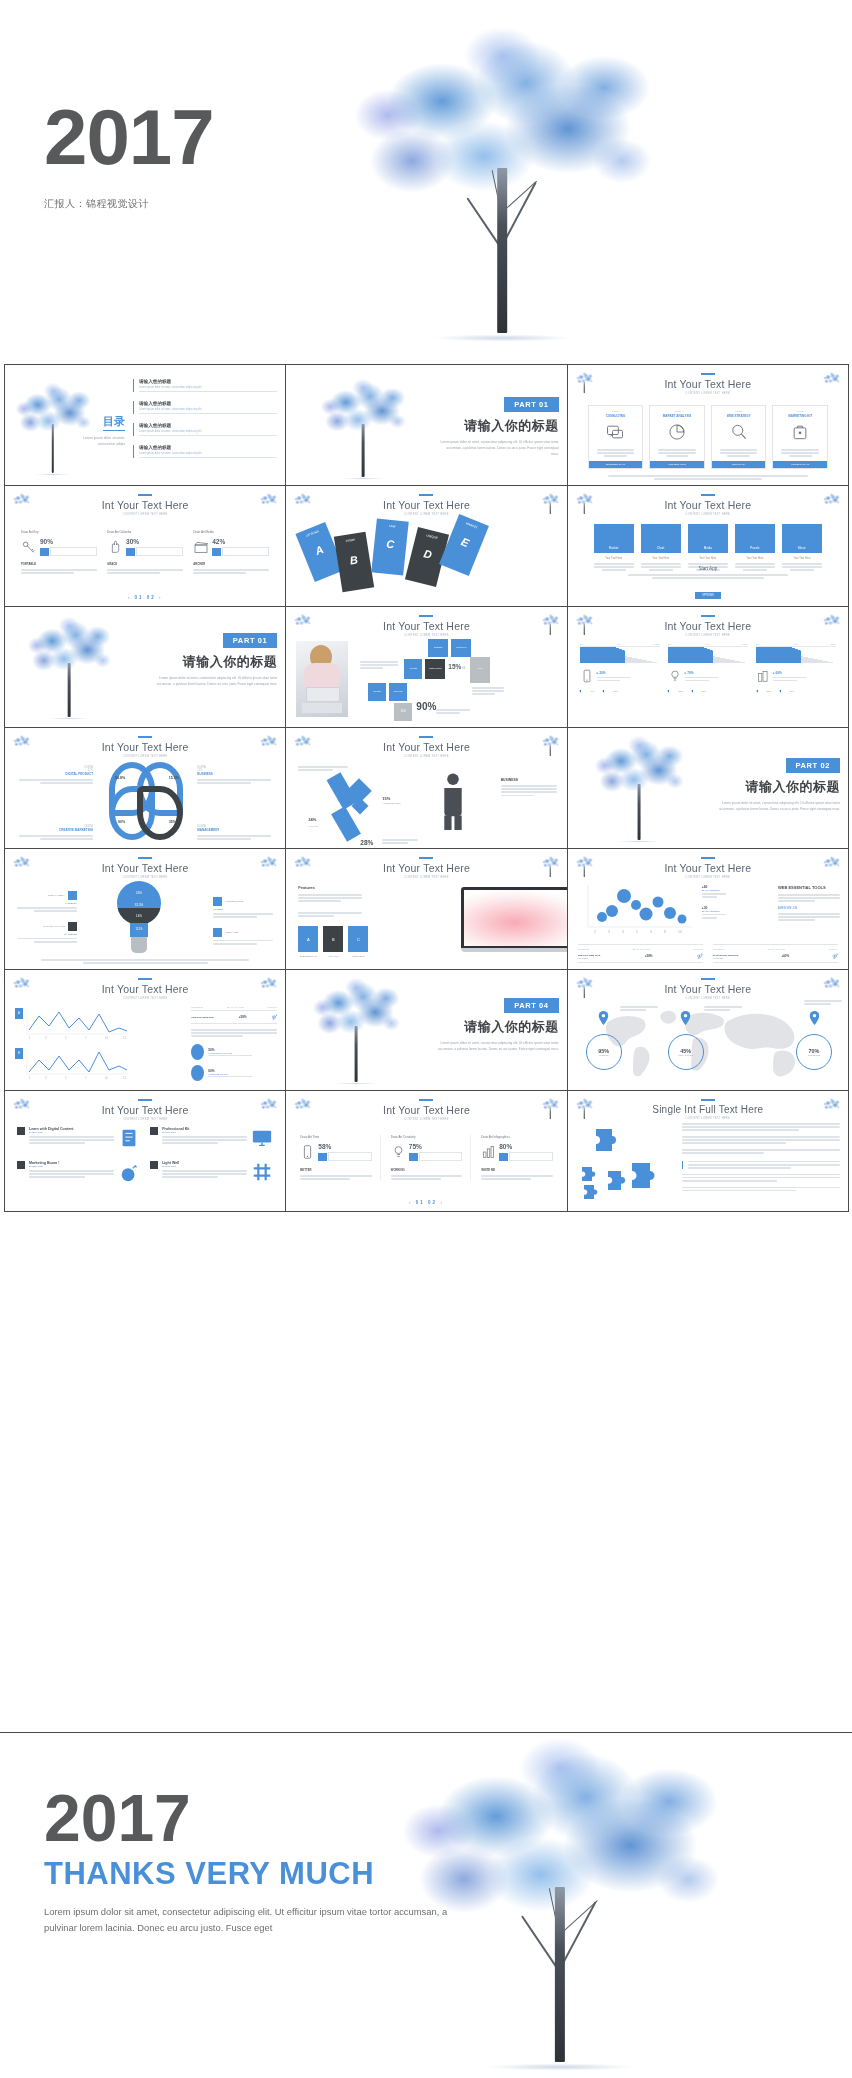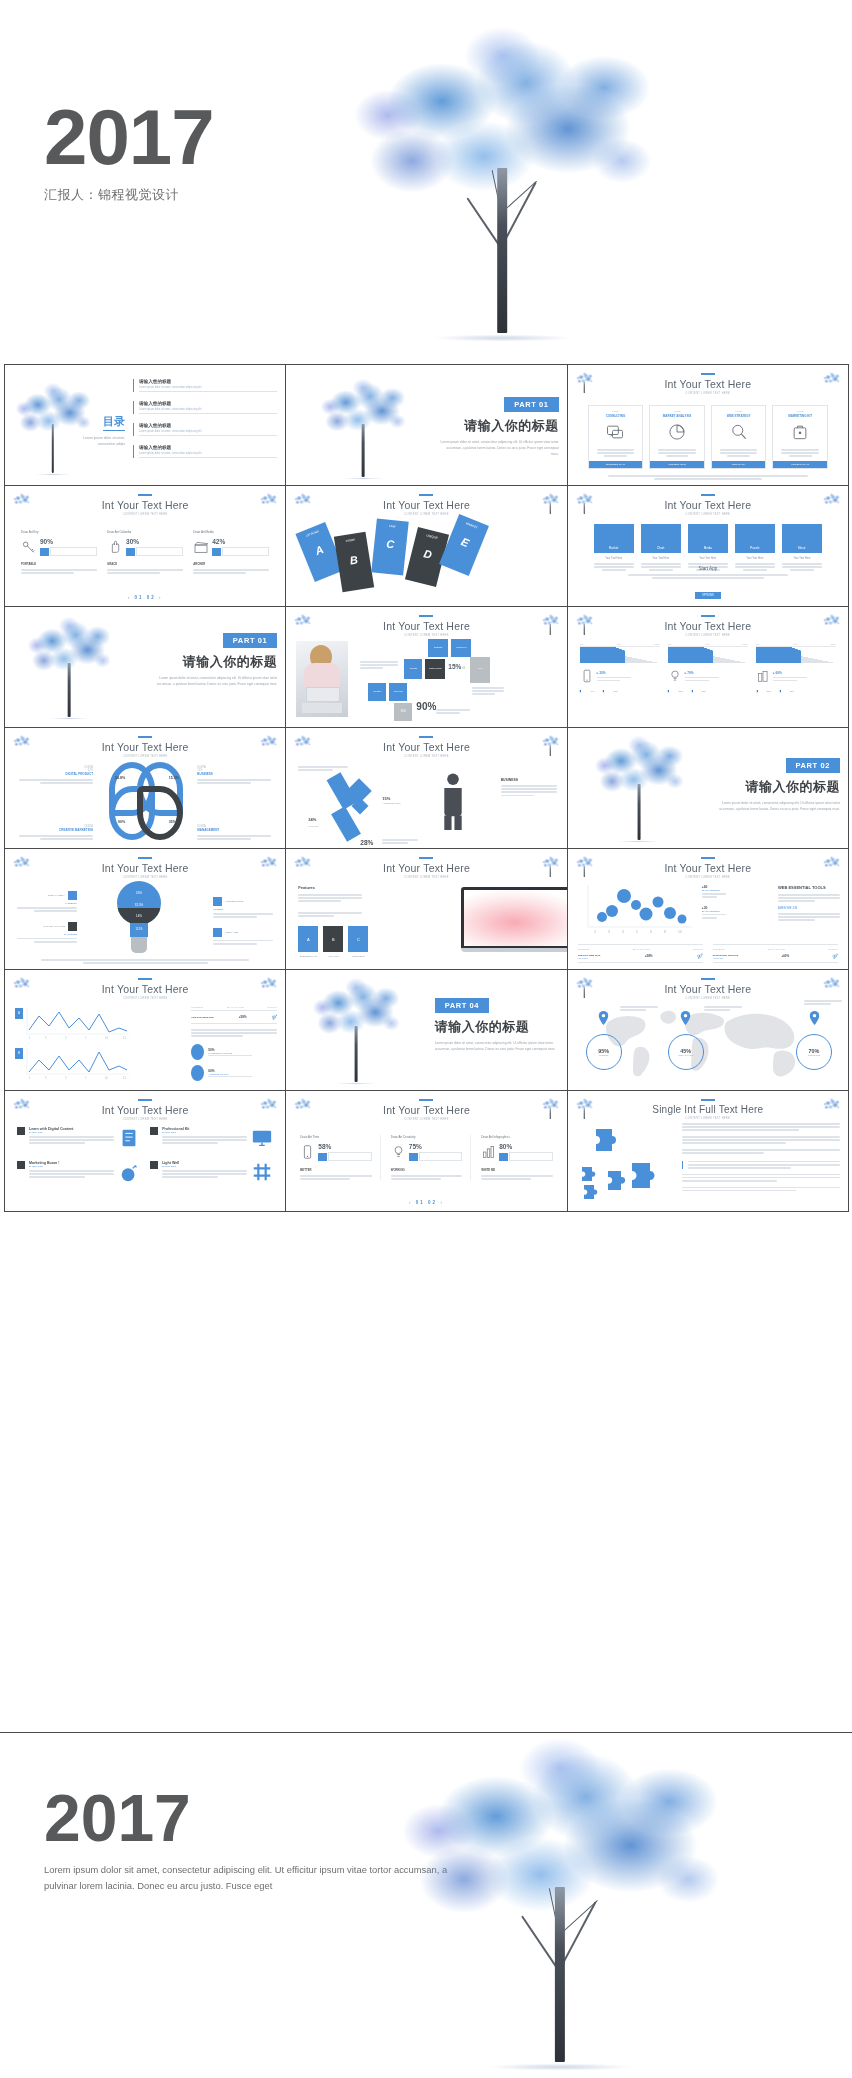--- a/index.html
+++ b/index.html
@@ -27,21 +27,21 @@
     border-radius:1px;}
   .tree .br{position:absolute;background:#5a6169;transform-origin:bottom center;border-radius:1px;}
   .tree .ground{position:absolute;left:18%;bottom:1%;width:64%;height:3%;
     background:radial-gradient(ellipse 50% 50% at 50% 50%, rgba(150,170,200,.45) 0%, rgba(150,170,200,0) 72%);}
 
   
   .cover{position:absolute;left:0;top:0;width:852px;height:358px;background:#fff;}
   .cover-left{position:absolute;left:44px;top:100px;}
   .cover-year{font-size:78px;font-weight:bold;color:#58595b;letter-spacing:-1px;line-height:.95;}
   .cover-sub{font-size:29px;font-weight:bold;color:#4a90d9;letter-spacing:.4px;margin-top:8px;}
-  .cover-by{font-size:13px;color:#6d6e71;margin-top:12px;letter-spacing:.5px;}
+  .cover-by{font-size:10px;color:#6d6e71;margin-top:23px;letter-spacing:.5px;}
   .cover-tree{position:absolute;left:352px;top:28px;width:300px;height:318px;}
 
   
   .grid{position:absolute;left:4px;top:364px;width:844px;
         display:grid;grid-template-columns:repeat(3,1fr);
         border-top:1.6px solid #4a4a4a;border-left:1.6px solid #4a4a4a;}
   .slide{position:relative;height:120px;background:#fff;overflow:hidden;
          border-right:1.6px solid #4a4a4a;border-bottom:1.6px solid #4a4a4a;}
   .s-inner{position:absolute;inset:0;padding:5px 8px;}
 
@@ -1031,21 +1031,21 @@
       </div>
     </div>
 
     <div class="slide">
       <div class="s-inner">
         <div class="tree" style="position:absolute;left:26px;top:8px;width:88px;height:108px;">
           <div class="crown"></div>
             <div class="trunk"></div>
             <div class="ground"></div>
         </div>
-        <div style="position:absolute;right:8px;top:24px;width:124px;">
+        <div style="position:absolute;right:8px;top:24px;width:124px;text-align:right;">
           <div class="partbadge">PART 04</div>
           <div class="partzh">请输入你的标题</div>
           <div class="partlorem">Lorem ipsum dolor sit amet, consectetur adipiscing elit. Ut efficitur ipsum vitae tortor accumsan, a pulvinar lorem lacinia. Donec eu arcu justo. Fusce eget consequat risus.</div>
         </div>
       </div>
     </div>
 
     <div class="slide">
       <div class="s-inner">
         <div class="tree mini-tree mt-l">
@@ -1343,20 +1343,21 @@
         </div>
       </div>
     </div>
 
   </div>
 
   <div class="divline" style="top:1732px;"></div>
   <section class="thanks">
     <div class="th-left">
       <div class="th-year">2017</div>
+      <div class="th-sub">THANKS VERY MUCH</div>
       <div class="th-body">Lorem ipsum dolor sit amet, consectetur adipiscing elit. Ut efficitur ipsum vitae tortor accumsan, a pulvinar lorem lacinia. Donec eu arcu justo. Fusce eget</div>
     </div>
     <div class="th-tree tree">
       <div class="crown"></div>
       <div class="br" style="left:50%;bottom:30%;width:2px;height:70px;transform:rotate(-34deg);"></div>
       <div class="br" style="left:50%;bottom:32%;width:2px;height:74px;transform:rotate(28deg);"></div>
       <div class="br" style="left:50%;bottom:40%;width:1.4px;height:54px;transform:rotate(-12deg);"></div>
       <div class="br" style="left:50%;bottom:42%;width:1.4px;height:50px;transform:rotate(48deg);"></div>
       <div class="trunk"></div>
       <div class="ground"></div>

